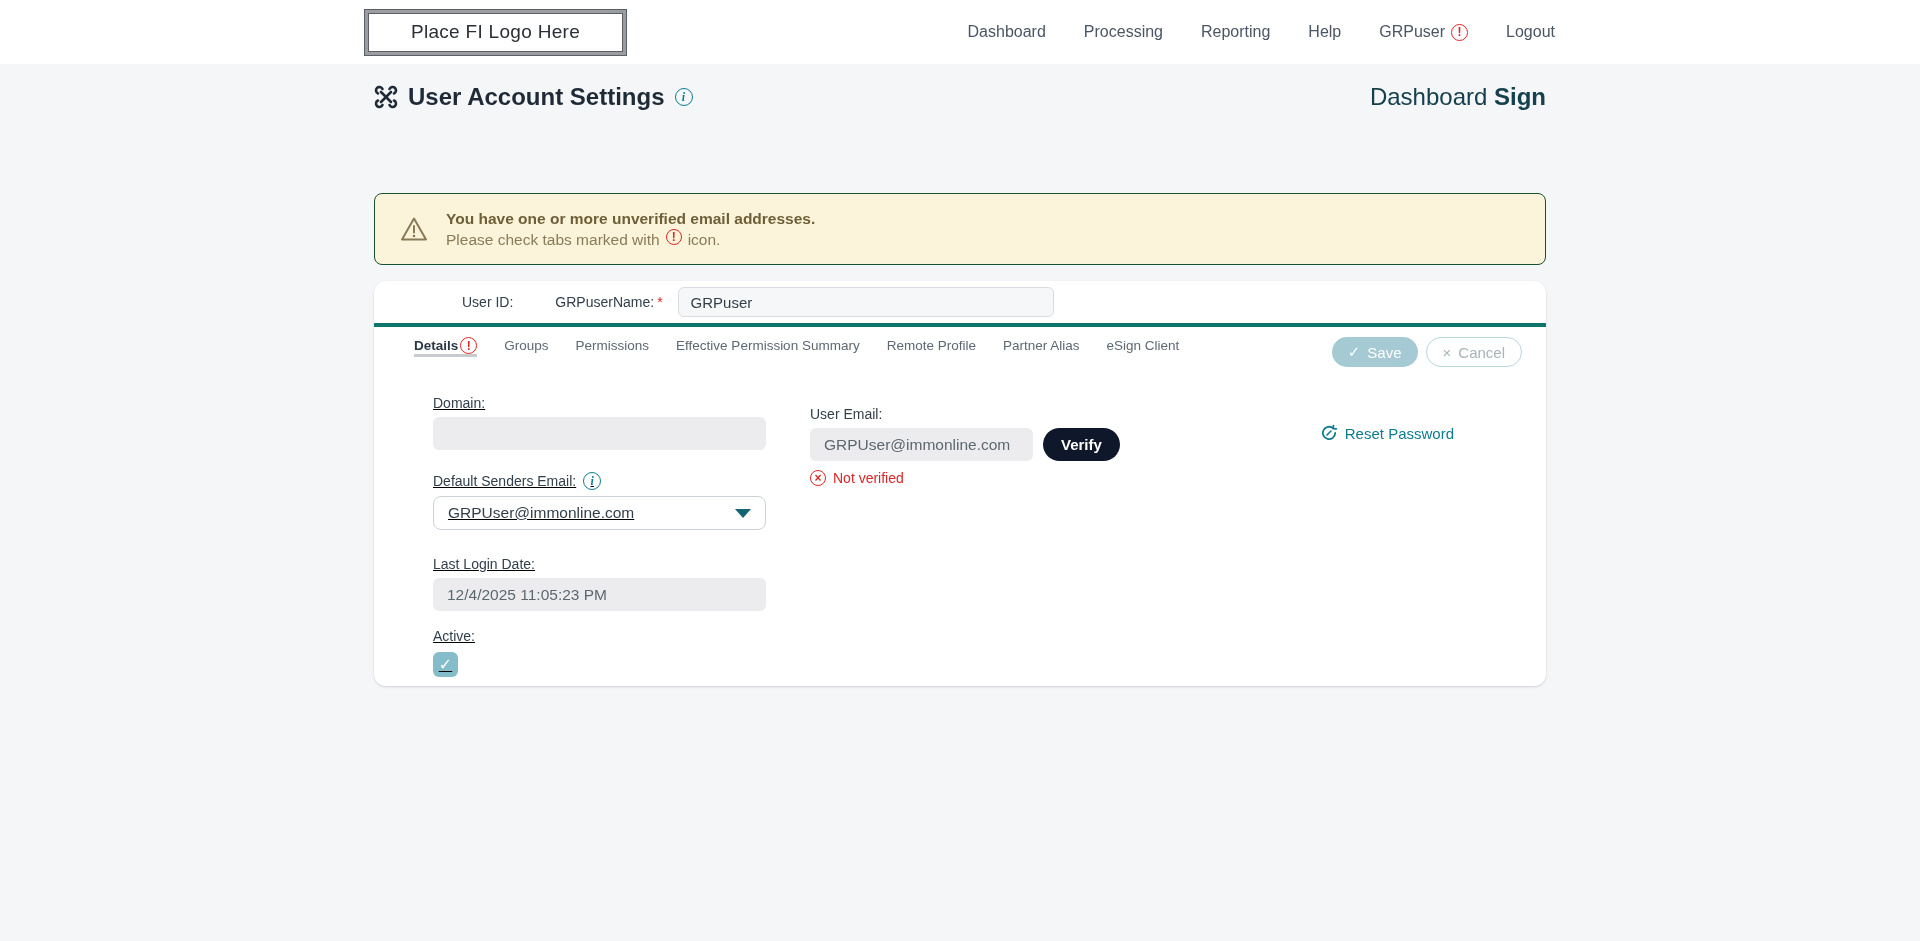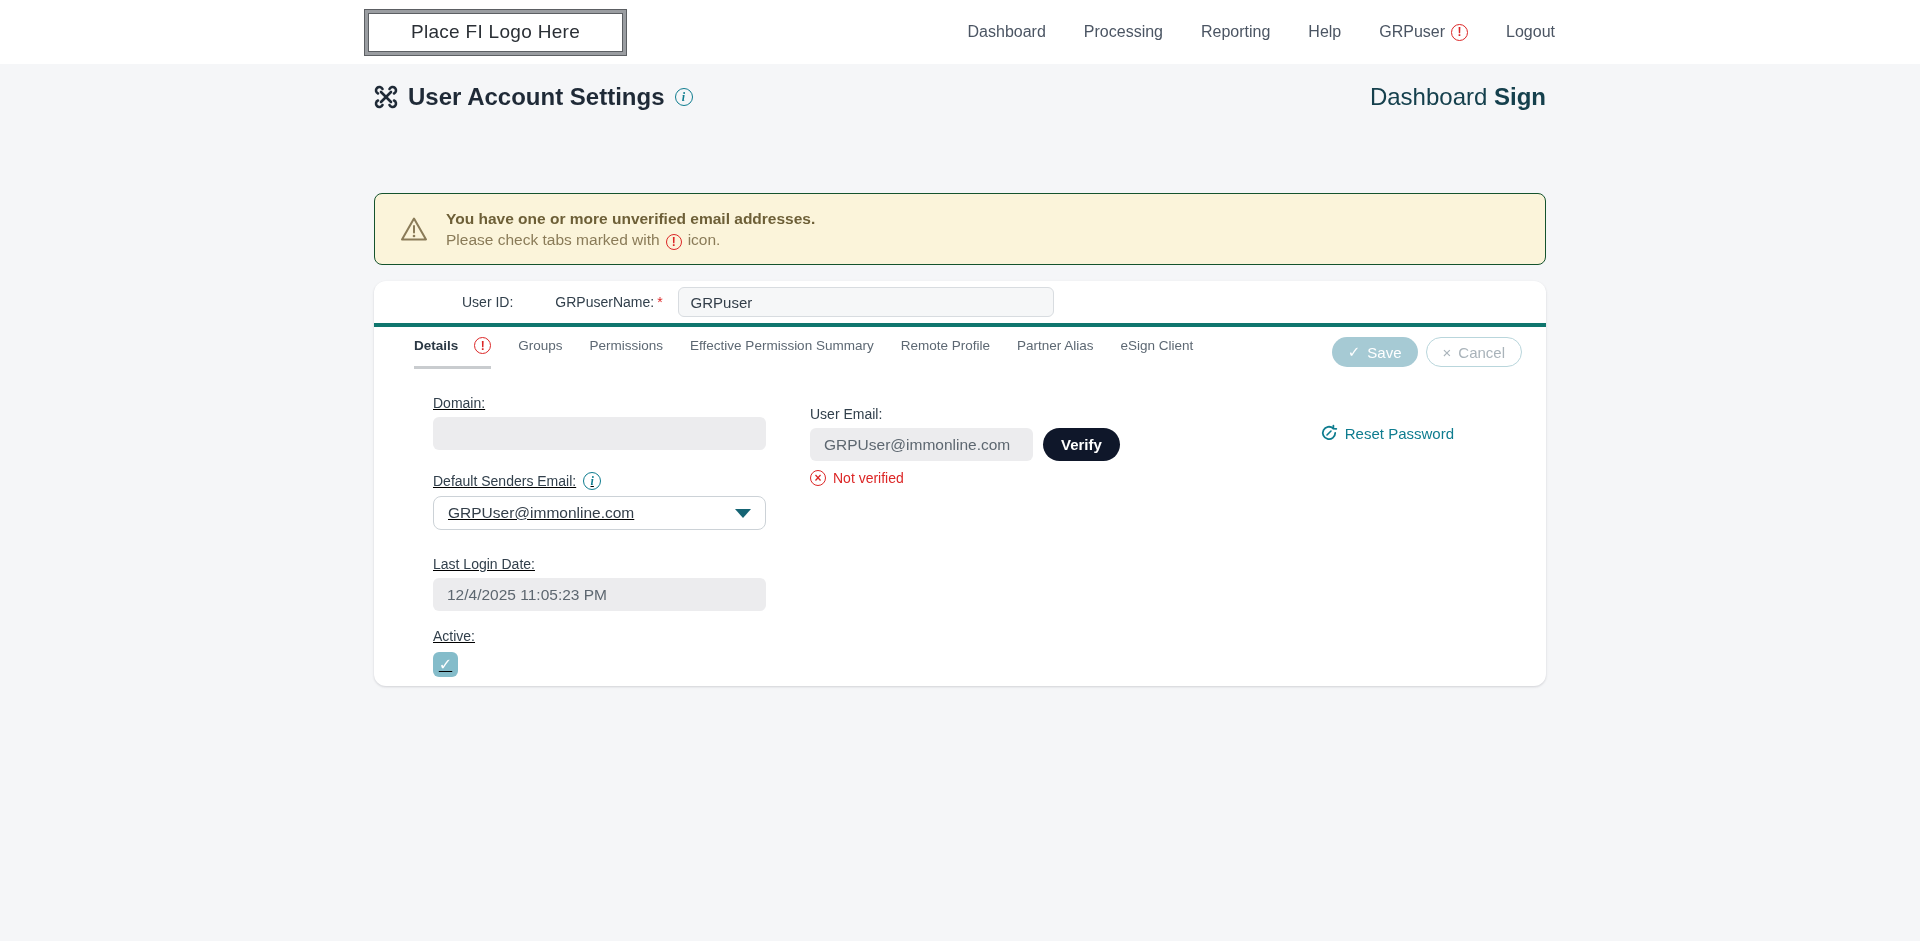--- a/index.html
+++ b/index.html
@@ -29,38 +29,38 @@
   .title-row { display:flex; align-items:center; justify-content:space-between; }
   .title-left { display:flex; align-items:center; gap:10px; }
   .page-title { font-size:24px; font-weight:bold; color:#1f2a37; }
   .brand { font-size:24px; color:#15404d; }
   .brand b { font-weight:bold; }
 
   
   .banner { margin-top:82px; background:#fbf4da; border:1px solid #14532d; border-radius:8px;
             display:flex; align-items:center; gap:17px; padding:14px 24px; min-height:71px; }
   .banner-text .b1 { font-size:15.5px; font-weight:bold; color:#6d5f37; line-height:21px; }
-  .banner-text .b2 { font-size:15.5px; color:#8a7b58; line-height:21px; display:flex; align-items:flex-end; gap:6px; }
+  .banner-text .b2 { font-size:15.5px; color:#8a7b58; line-height:21px; display:flex; align-items:flex-start; gap:6px; }
 
   
   .card { margin-top:16px; background:#ffffff; border-radius:12px; height:405px;
           box-shadow:0 1px 2px rgba(16,24,40,.06), 0 1px 3px rgba(16,24,40,.1); }
   .card-head { height:46px; display:flex; align-items:center; border-bottom:4px solid #0f766e; padding:0 24px 0 88px; }
   .lbl { font-size:14px; color:#32404c; }
   .uid-value { font-size:14px; color:#32404c; margin-left:42px; }
   .name-group { display:flex; align-items:center; }
   .req { color:#dc2626; margin-left:3px; font-size:14px; }
   .name-input { margin-left:15px; width:376px; height:30px; background:#f6f7f8; border:1px solid #d8dce0; border-radius:6px;
                 font-size:15px; color:#333e49; padding:0 12px; font-family:inherit; }
 
   
   .tab-row { display:flex; align-items:flex-start; padding:10px 24px 0 40px; height:48px; }
   .tabs { display:flex; gap:27px; }
-  .tab { font-size:13.5px; color:#5d6873; padding-bottom:12px; border-bottom:3px solid transparent; cursor:pointer;
-         display:flex; align-items:center; gap:16px; white-space:nowrap; }
+  .tab { font-size:13.5px; color:#5d6873; border-bottom:3px solid transparent; cursor:pointer;
+         display:flex; align-items:center; gap:2px; white-space:nowrap; }
   .tab.active { color:#2b3844; font-weight:bold; border-bottom-color:#c9cccf; }
   .actions { margin-left:auto; display:flex; gap:8px; }
   .btn-save { height:30px; padding:0 16px; border:none; border-radius:16px; background:#a6cad4; color:#ffffff;
               font-size:15px; display:flex; align-items:center; gap:7px; cursor:default; font-family:inherit; }
   .btn-cancel { height:30px; padding:0 16px; border:1px solid #b9d6dc; border-radius:16px; background:transparent;
                 color:#a9b3ba; font-size:15px; display:flex; align-items:center; gap:7px; cursor:default; font-family:inherit; }
 
   
   .form-row { display:flex; padding:20px 0 0 59px; }
   .col1 { width:333px;text-decoration:underline; }

